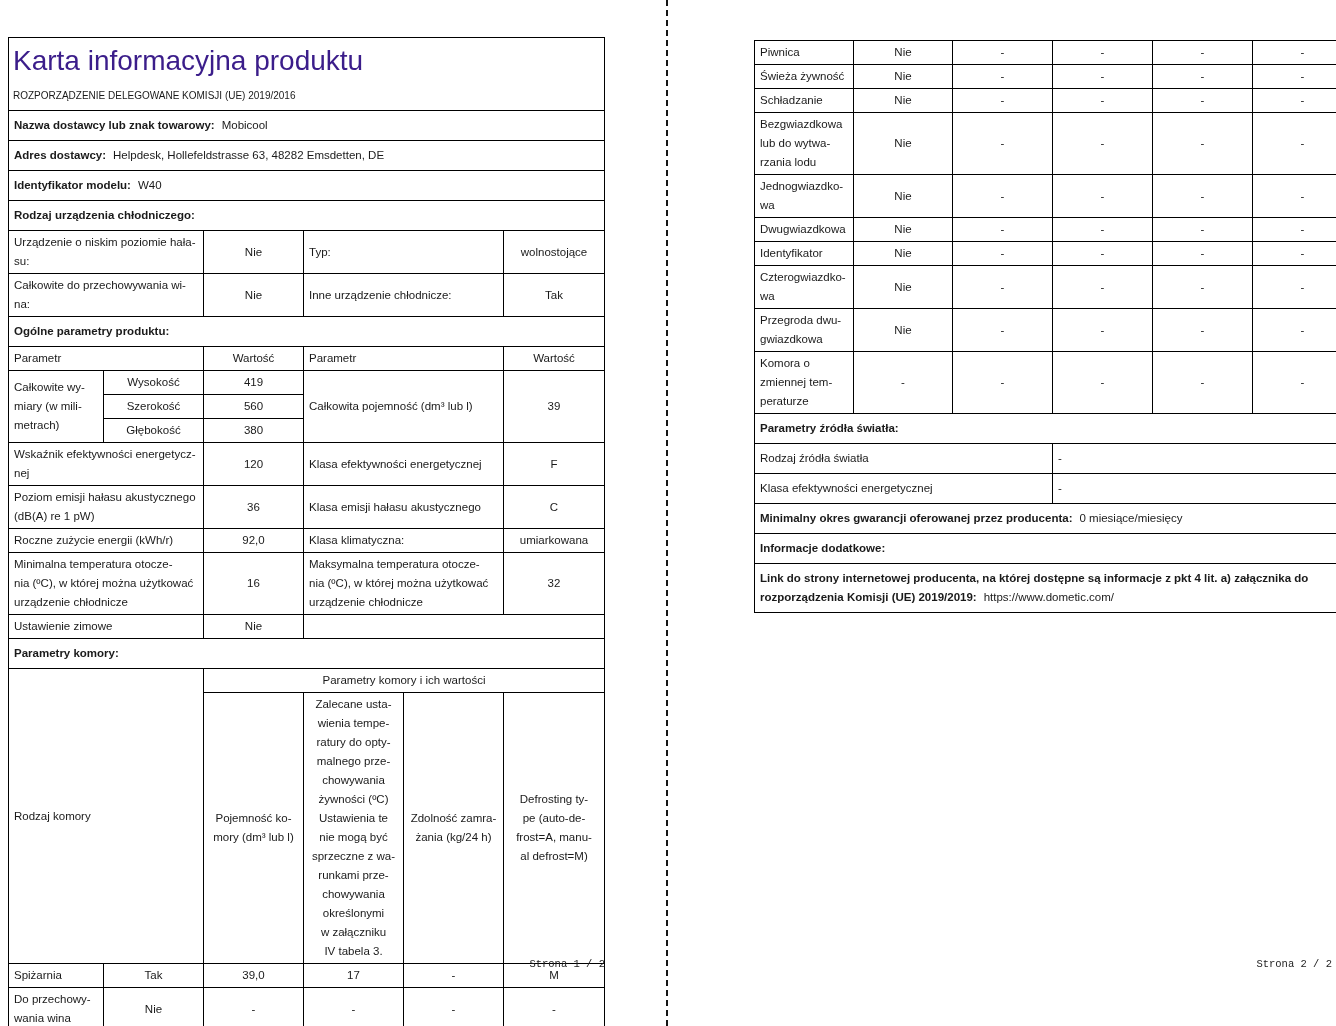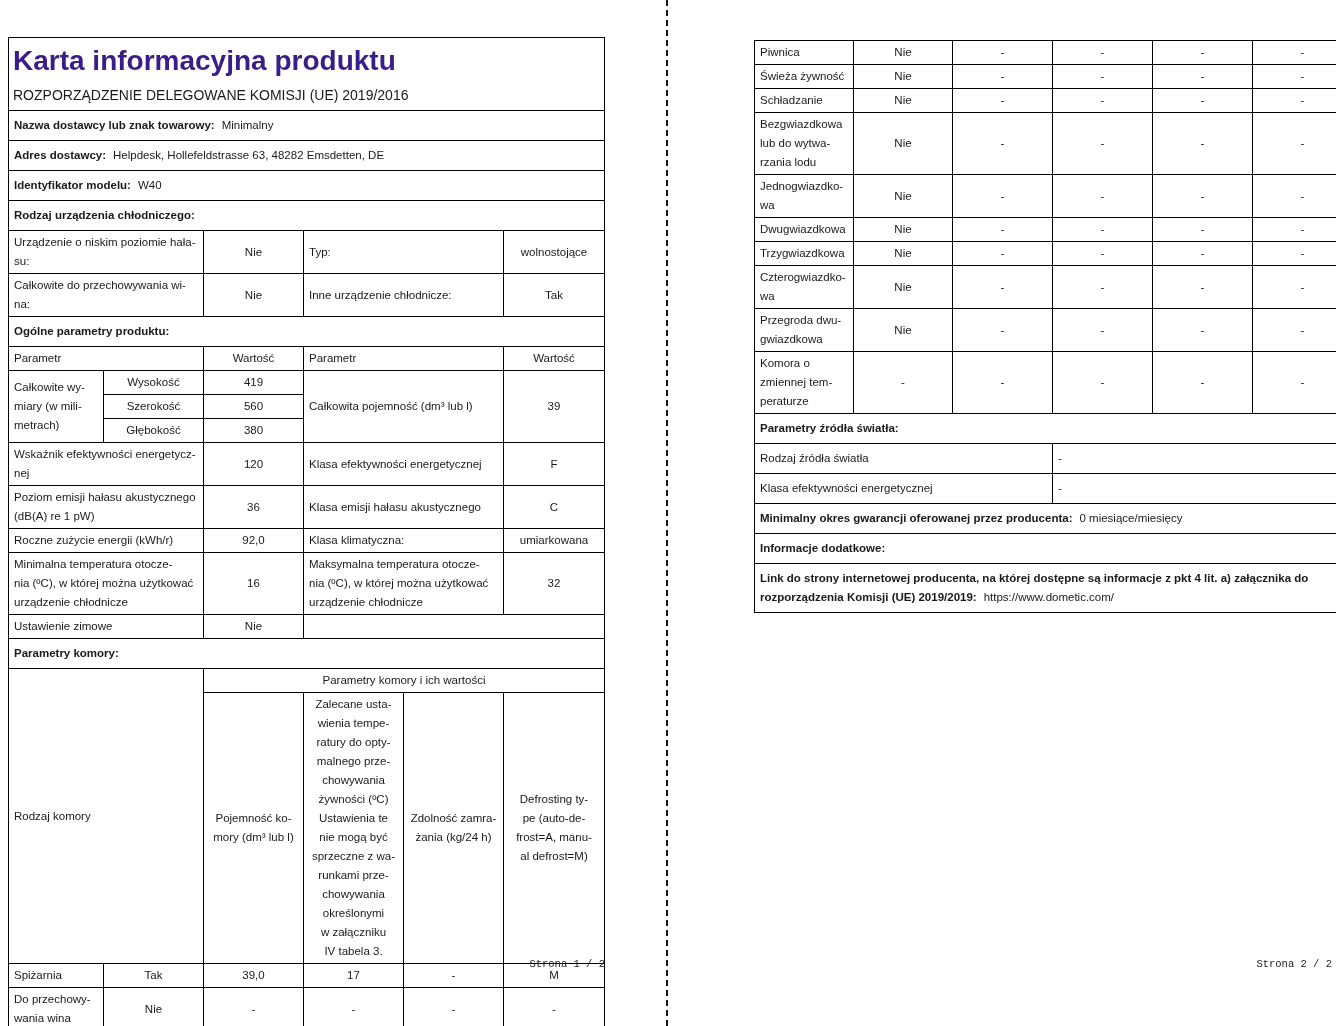--- a/index.html
+++ b/index.html
@@ -28,26 +28,26 @@
     overflow: hidden;
   }
   .c   { text-align: center; }
   .b   { font-weight: bold; margin-top: 28px; }
   .pre { white-space: pre-line; }
   .pad { padding-top: 5px; padding-bottom: 5px; }
   .val { margin-left: 7px; font-weight: normal; }
   .titlecell { padding: 6px 10px 7px 4px; }
   .title {
     font-size: 28px;
-    font-weight: bold;
+    font-weight: normal;
     color: #3b1d8a;
     line-height: 34px;
     margin: 0 0 10px 0;
   }
-  .subtitle { font-size: 14px; line-height: 15px; }
+  .subtitle { font-size: 10px; line-height: 15px; }
   .footer {
     position: absolute;
     font-size: 10.5px;
     color: #222;
     text-align: right;
     font-family: Liberation Mono, monospace;
   }
   .footer1 { left: 8px;   top: 958px; width: 597px; }
   .footer2 { left: 733px; top: 958px; width: 599px; }
 </style>
@@ -68,21 +68,21 @@
     <tbody>
         <tr>
       <td colspan="6" class="titlecell">
         <div class="title">Karta informacyjna produktu</div>
         <div class="subtitle">ROZPORZĄDZENIE DELEGOWANE KOMISJI (UE) 2019/2016</div>
       </td>
     </tr>
 
     <tr>
       <td colspan="6" class="pad">
-        <span class="b">Nazwa dostawcy lub znak towarowy:</span><span class="val">Minimalny</span>
+        <span class="b">Nazwa dostawcy lub znak towarowy:</span><span class="val">Mobicool</span>
       </td>
     </tr>
 
     <tr>
       <td colspan="6" class="pad">
         <span class="b">Adres dostawcy:</span><span class="val">Helpdesk, Hollefeldstrasse 63, 48282 Emsdetten, DE</span>
       </td>
     </tr>
 
     <tr>
@@ -296,21 +296,21 @@
     </tr>
     <tr>
       <td class="pre">Dwugwiazdkowa</td>
       <td class="c">Nie</td>
       <td class="c">-</td>
       <td class="c">-</td>
       <td class="c">-</td>
       <td class="c">-</td>
     </tr>
     <tr>
-      <td class="pre">Trzygwiazdkowa</td>
+      <td class="pre">Identyfikator</td>
       <td class="c">Nie</td>
       <td class="c">-</td>
       <td class="c">-</td>
       <td class="c">-</td>
       <td class="c">-</td>
     </tr>
     <tr>
       <td class="pre">Czterogwiazdko-
 wa</td>
       <td class="c">Nie</td>

